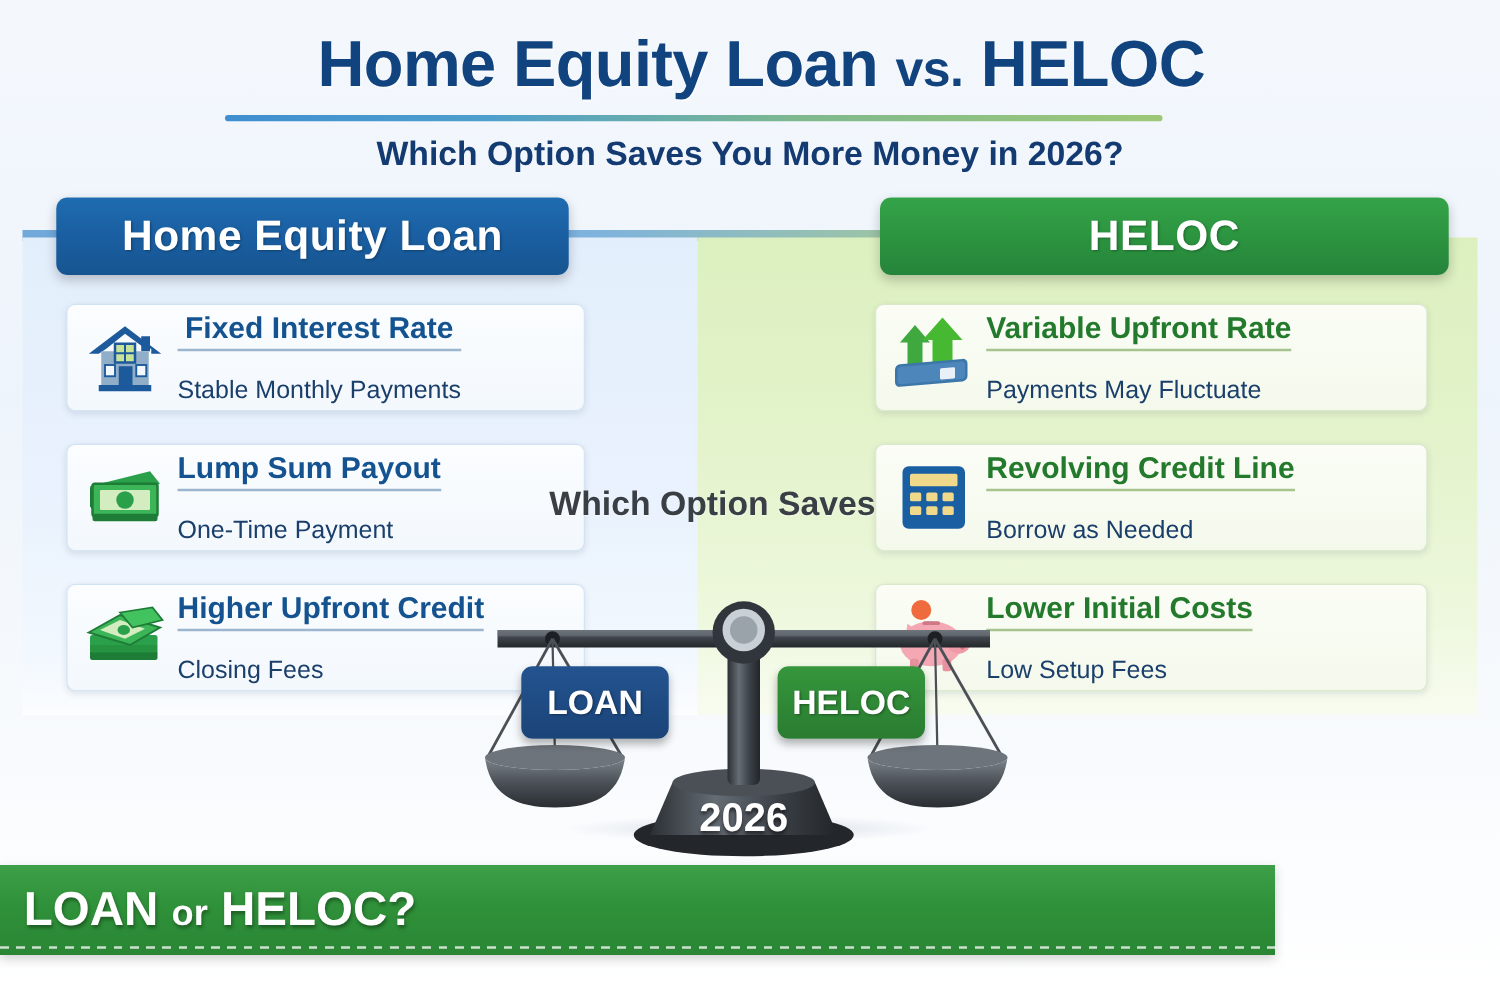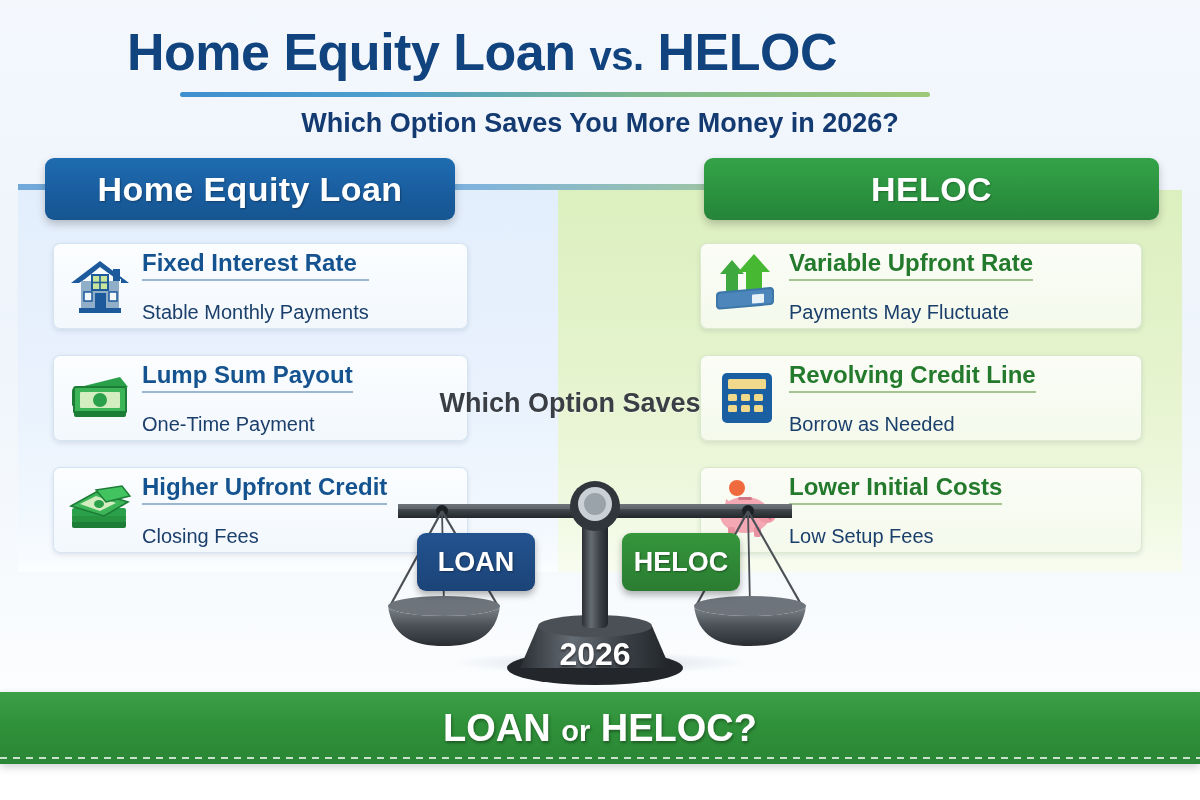--- a/index.html
+++ b/index.html
@@ -12,21 +12,21 @@
 
   #stage {
     position:absolute; left:0; top:0; width:1200px; height:800px;
     background: linear-gradient(180deg,#f4f8fd 0%, #eef4fb 40%, #f7fafd 72%, #ffffff 100%);
     overflow:hidden;
   }
 
   
   .title {
     position:absolute; left:0; top:22px; width:964px;
-    text-align:center;
+    text-align:right;
     font-size:52px; font-weight:bold;
     color:#11447f;
     letter-spacing:-0.5px;
     text-shadow: 1px 1px 0 rgba(255,255,255,.55);
     white-space:nowrap;
   }
   .title .small { font-size:40px; }
   .title-underline {
     position:absolute; left:180px; top:92px; width:750px; height:5px;
     border-radius:3px;
@@ -98,20 +98,21 @@
     border:1px solid rgba(190,215,170,.5);
   }
   .card-icon {
     width:72px; height:70px; flex:0 0 72px;
     display:flex; align-items:center; justify-content:center;
   }
   .card-text { padding-left:6px; }
   .card-title {
     font-size:24px; font-weight:bold; white-space:nowrap;
     padding-bottom:2px;
+    text-align:center;
   }
   .card-title.blue { color:#14538f; border-bottom:2px solid #9bb6ce; }
   .card-title.green { color:#237a2c; border-bottom:2px solid #a6c48f; }
   .card-sub {
     font-size:20px; color:#1b3f6b; margin-top:20px; white-space:nowrap;
   }
 
   
   .center-q {
     position:absolute; left:420px; top:388px; width:300px;
@@ -137,24 +138,25 @@
   .pan-label.loan { left:47px; top:93px; background: linear-gradient(180deg,#23538f 0%,#1b4478 100%); }
   .pan-label.heloc { left:252px; top:93px; background: linear-gradient(180deg,#35963c 0%,#2a7c31 100%); }
   .year-badge {
     position:absolute; left:0; top:196px; width:450px; text-align:center;
     font-size:32px; font-weight:bold; color:#ffffff;
     text-shadow: 0 2px 3px rgba(0,0,0,.55); z-index:5;
   }
 
   
   .footer {
-    position:absolute; left:0; top:692px; width:1200px; height:72px;
+    position:absolute; left:0; top:692px; width:1020px; height:72px;
     background: linear-gradient(180deg,#3da048 0%, #2f9139 45%, #2a8635 100%);
-    display:flex; align-items:center; justify-content:center;
+    display:flex; align-items:center; 
     box-shadow: 0 3px 8px rgba(0,0,0,.18);
+    padding-left: 19px;
   }
   .footer-dash {
     position:absolute; left:0; bottom:5px; width:1200px; height:2px;
     background: repeating-linear-gradient(90deg, rgba(255,255,255,.75) 0 7px, rgba(255,255,255,0) 7px 13px);
   }
   .footer-text {
     font-size:38px; font-weight:bold; color:#ffffff;
     text-shadow: 1px 2px 3px rgba(0,0,0,.35); white-space:nowrap;
   }
   .footer-text .or { font-size:29px; }

